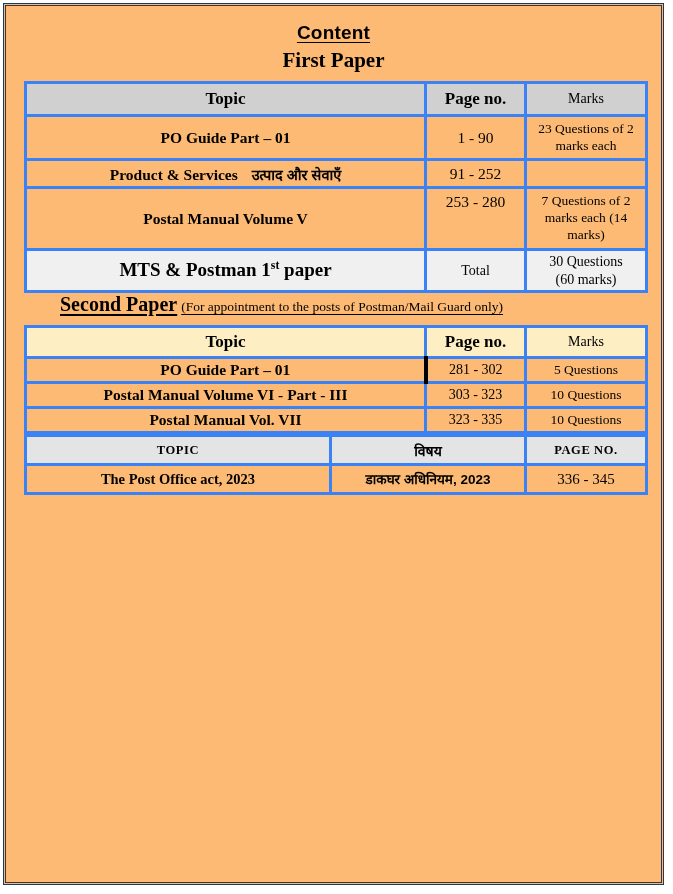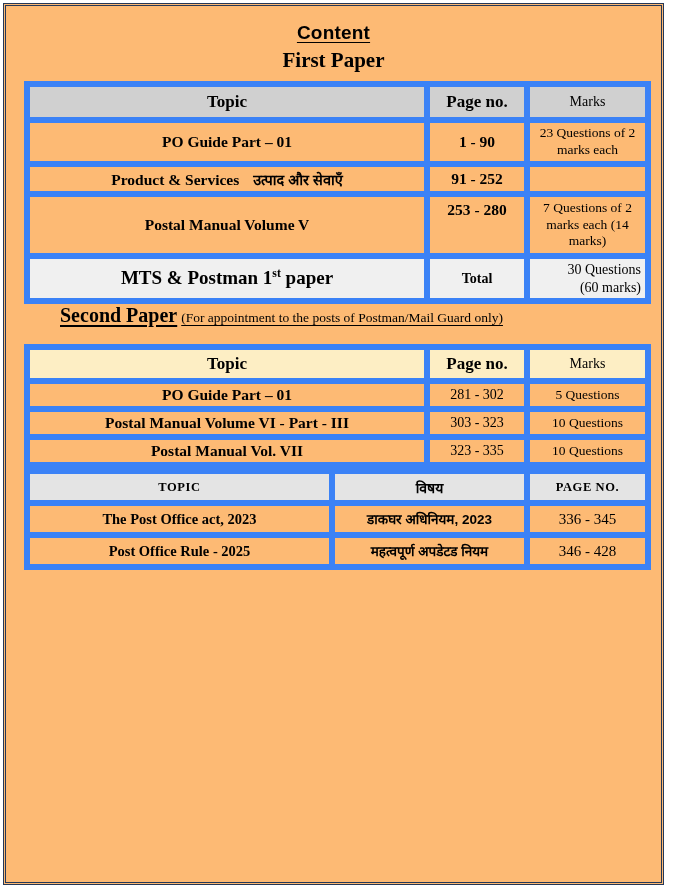--- a/index.html
+++ b/index.html
@@ -58,60 +58,60 @@
   
   table.doc-table {
     border-collapse: collapse;
     table-layout: fixed;
     width: 621px;
     margin: 0 auto;
     border: 3px solid #000000;
   }
   table.doc-table td,
   table.doc-table th {
-    border: 6px solid #3b82f6;
+    border: 3px solid #3b82f6;
     padding: 2px 4px;
     vertical-align: middle;
     text-align: center;
     font-weight: normal;
   }
 
   
   .t1 { margin-bottom: 30px; }
   .t1 tr { border-bottom: 3px solid #000; }
   .t1 td, .t1 th { border-left: 2px solid #000; border-right: 2px solid #000;
                    border-top: 2px solid #000; border-bottom: 2px solid #000; }
   .t1 thead th {
     background: #d0d0d0;
     height: 26px;
   }
   .t1 .c-topic { font-family: "Liberation Serif", serif; font-weight: bold; font-size: 17px; }
   .t1 .c-page  { font-family: "Liberation Serif", serif; font-weight: bold; font-size: 17px; }
   .t1 .c-marks { font-family: "Liberation Serif", serif; font-weight: normal; font-size: 14px; }
 
   .t1 td.topic  { font-weight: bold; font-size: 15.5px; }
-  .t1 td.page   { font-size: 15.5px; font-weight: bold; }
+  .t1 td.page   { font-size: 15.5px; }
   .t1 td.marks  { font-size: 13.5px; line-height: 1.25; }
   .t1 td.page-top { vertical-align: top; padding-top: 4px; }
   .t1 tr.total-row td { background: #f0f0f0; }
   .t1 tr.total-row td.topic { font-weight: bold; font-size: 19px; }
   .t1 tr.total-row td.page  { font-size: 14px; }
-  .t1 tr.total-row td.marks { font-size: 14px; text-align: right; }
+  .t1 tr.total-row td.marks { font-size: 14px; }
 
   .hindi {
     font-family: "Liberation Sans", "DejaVu Sans", sans-serif;
     font-weight: bold;
     font-size: 14.5px;
   }
   sup.ord { font-size: .62em; vertical-align: super; }
 
   
   .second-head {
     width: 621px;
-    margin: 0 auto 17px auto;
+    margin: 0 auto 9px auto;
     text-align: left;
     white-space: nowrap;
     padding-left: 36px;
     box-sizing: border-box;
   }
   .second-head .sp-main {
     font-family: "Liberation Serif", "DejaVu Serif", serif;
     font-weight: bold;
     font-size: 20px;
     text-decoration: underline;
@@ -259,22 +259,17 @@
           <th class="hindi-h">विषय</th>
           <th>PAGE NO.</th>
         </tr>
       </thead>
       <tbody>
         <tr>
           <td class="topic">The Post Office act, 2023</td>
           <td class="vishay">डाकघर अधिनियम, 2023</td>
           <td class="page">336 - 345</td>
         </tr>
-        <tr>
-          <td class="topic">Post Office Rule - 2025</td>
-          <td class="vishay">महत्वपूर्ण अपडेटड नियम</td>
-          <td class="page">346 - 428</td>
-        </tr>
       </tbody>
     </table>
 
   </div>
 </div>
 
 </body></html>

